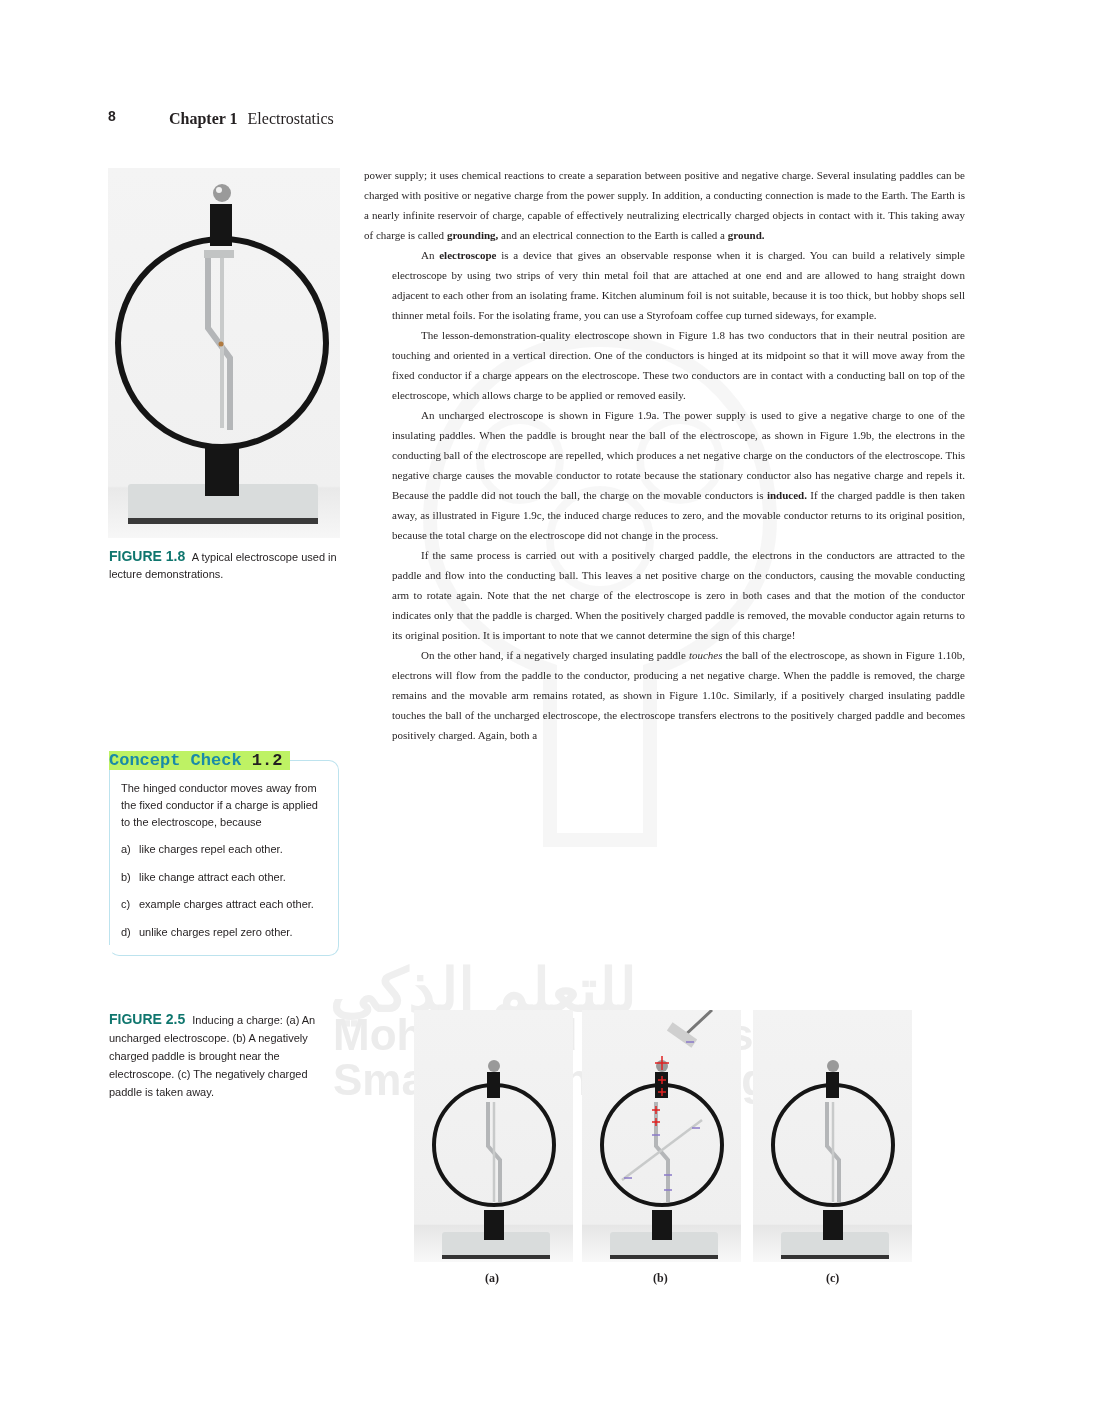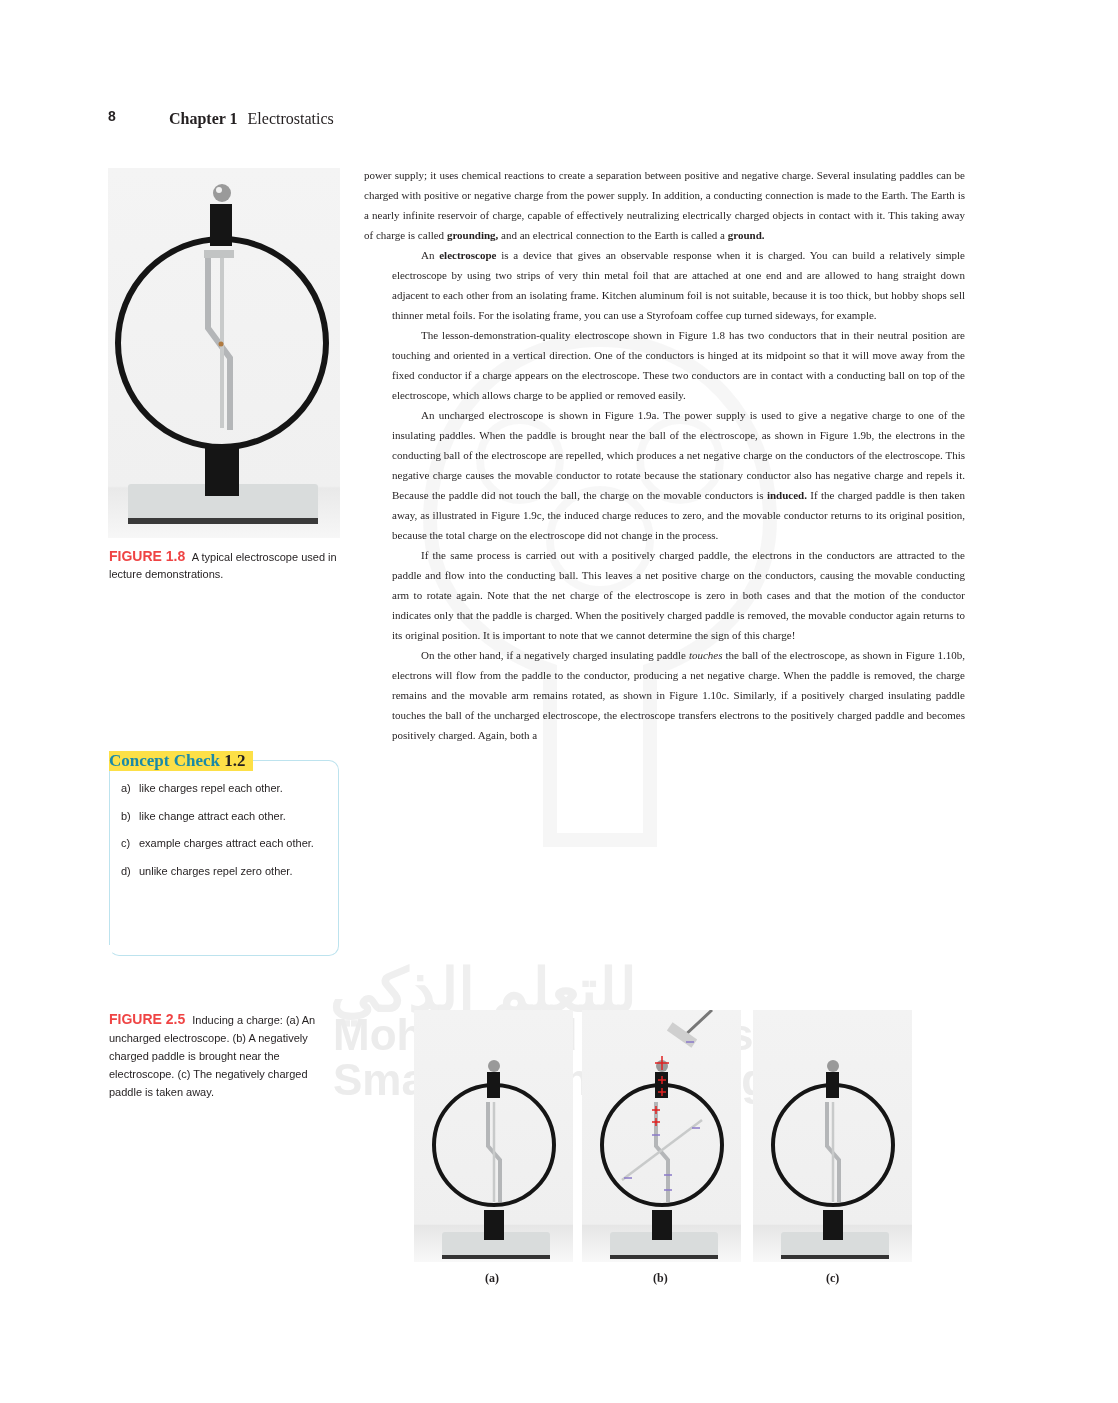--- a/index.html
+++ b/index.html
@@ -19,27 +19,27 @@
 
   
   .main-text { position: absolute; left: 364px; top: 165px; width: 601px; font-size: 11px; line-height: 20px; text-align: justify; z-index: 2; }
   .main-text p { margin: 0; text-indent: 0; }
   .main-text p.indent { text-indent: 29px; margin-left: 28px; }
   .main-text b { font-weight: bold; }
 
   
   .fig18-photo { position: absolute; left: 108px; top: 168px; width: 232px; height: 370px; background: linear-gradient(#f4f4f4 0%, #f0f0f0 86%, #e9e9e9 86.5%, #f7f7f7 100%); z-index: 2; overflow: hidden; }
   .caption { position: absolute; font-family: "Liberation Sans", sans-serif; font-size: 11px; line-height: 17px; color: #231f20; z-index: 2; }
-  .caption .fig-label { color: #ef4444; font-weight: bold; font-size: 14px; margin-right: 4px; }
+  .caption .fig-label { color: #0f766e; font-weight: bold; font-size: 14px; margin-right: 4px; }
   .caption .fig-label .num { }
   .cap18 { left: 109px; top: 548px; width: 235px; }
   .cap19 { left: 109px; top: 1010px; width: 220px; line-height: 18px; }
 
   
-  .concept-title { position: absolute; left: 109px; top: 751px; font-family: Liberation Serif, serif; font-weight: bold; font-size: 17px; color: #1a8aa8; z-index: 3; background: #fde047; padding-right: 8px; }
+  .concept-title { position: absolute; left: 109px; top: 751px; font-family: Liberation Mono, monospace; font-weight: bold; font-size: 17px; color: #1a8aa8; z-index: 3; background: #bef264; padding-right: 8px; }
   .concept-title .num { color: #231f20; }
   .concept-box { position: absolute; left: 109px; top: 760px; width: 228px; height: 194px; border: 1.5px solid #bde3ee; border-radius: 10px; border-top-left-radius: 0; border-left-color: transparent; z-index: 2; }
   .concept-box::before { content: ""; position: absolute; left: -1.5px; top: 8px; width: 0; height: 176px; border-left: 1.5px solid #bde3ee; }
   .concept-body { position: absolute; left: 121px; top: 780px; width: 208px; font-family: "Liberation Sans", sans-serif; font-size: 11px; line-height: 17px; z-index: 3; }
   .concept-body .q { margin: 0 0 10px 0; }
   .concept-body .opt { margin: 0 0 10.5px 0; display: flex; }
   .concept-body .opt .letter { width: 18px; flex: none; }
 
   
   .fig19-panel { position: absolute; top: 1010px; width: 159px; height: 252px; background: linear-gradient(#f3f3f3 0%, #efefef 85%, #e6e6e6 85.4%, #f8f8f8 100%); z-index: 1; overflow: hidden; }
@@ -96,20 +96,21 @@
 <div class="caption cap18">
   <span class="fig-label"><span>FIGURE</span> <span class="num">1.8</span></span>
   <span>A typical electroscope used in lecture demonstrations.</span>
 </div>
 
 <div class="concept-box"></div>
 <div class="concept-title">
   <span>Concept Check</span> <span class="num">1.2</span>
 </div>
 <div class="concept-body">
+  <p class="q">The hinged conductor moves away from the fixed conductor if a charge is applied to the electroscope, because</p>
   <div class="opt">
       <span class="letter">a)</span>
       <span>like charges repel each other.</span>
     </div>
   <div class="opt">
       <span class="letter">b)</span>
       <span>like change attract each other.</span>
     </div>
   <div class="opt">
       <span class="letter">c)</span>

